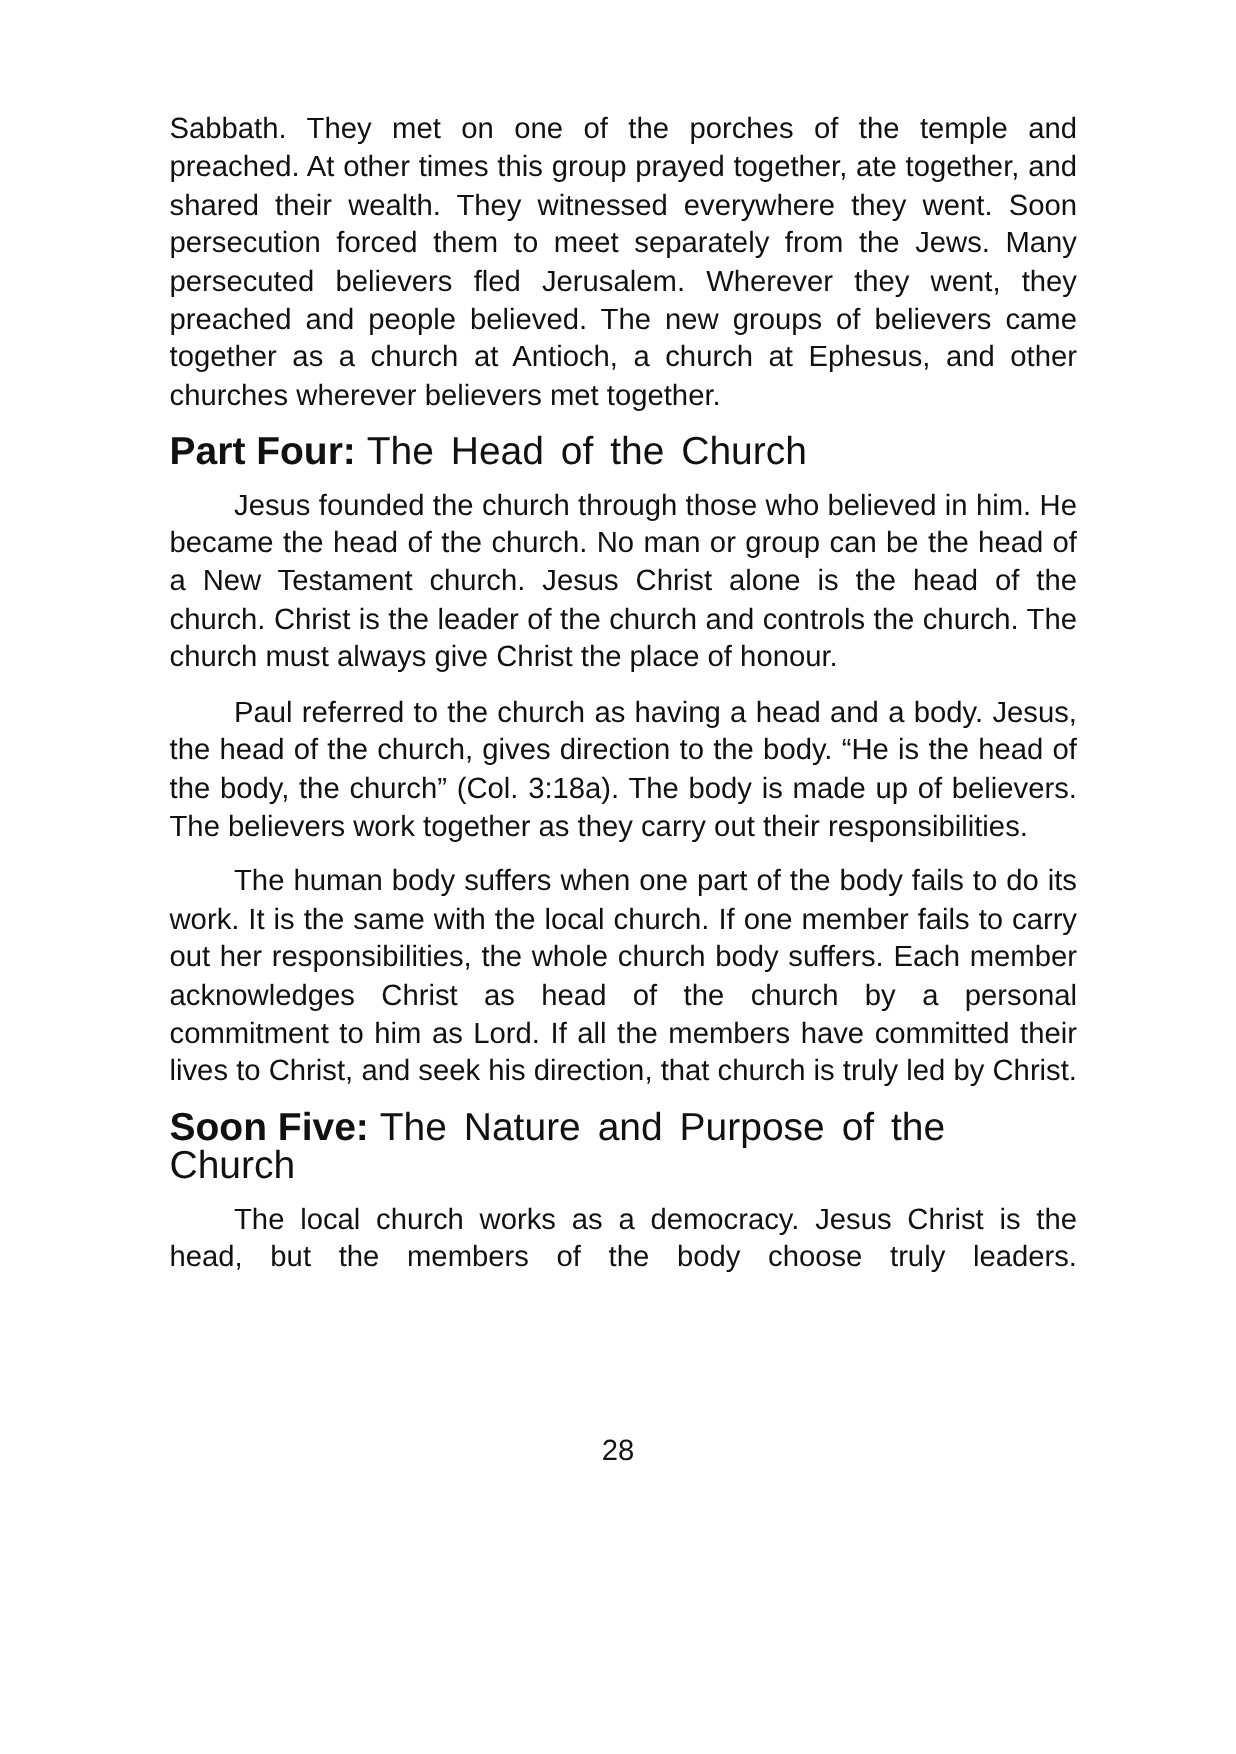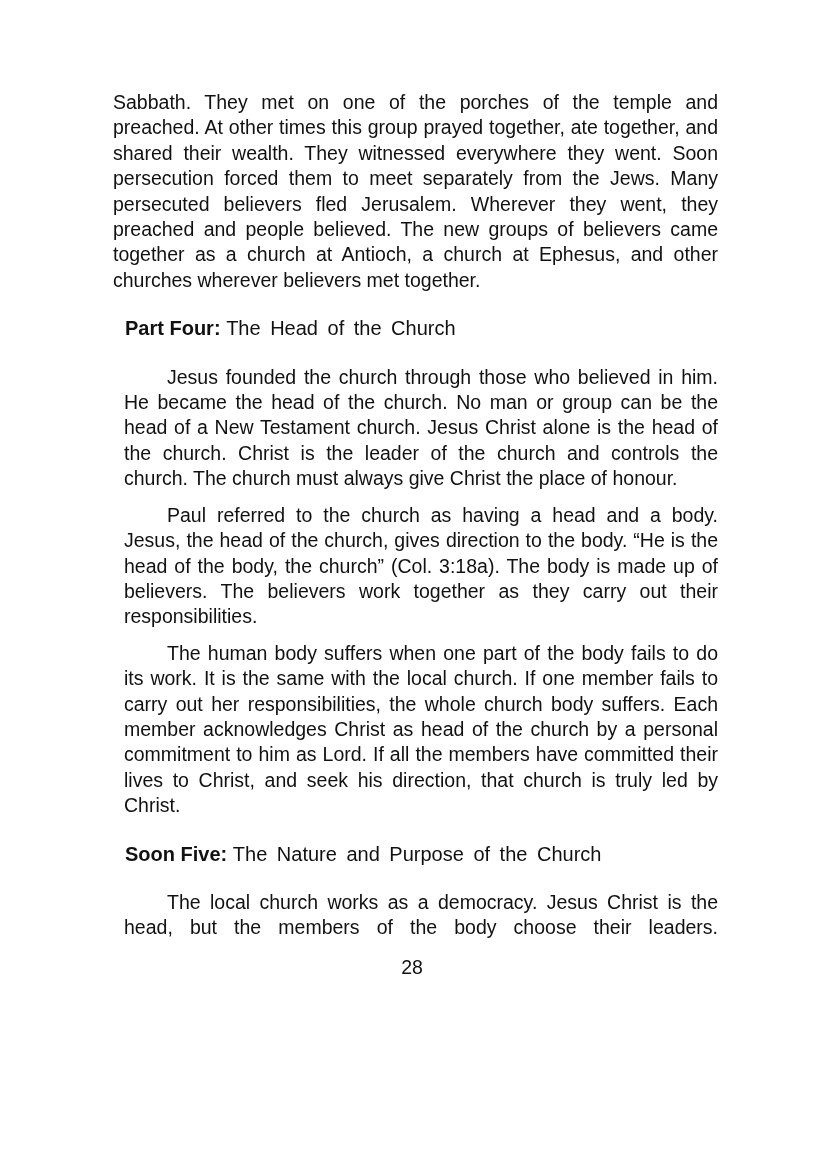--- a/index.html
+++ b/index.html
@@ -1,25 +1,25 @@
 <!DOCTYPE html>
 <html><head>
 <meta charset="utf-8">
 <style>
   html, body { margin: 0; padding: 0; background: #ffffff; }
   body { width: 824px; height: 1169px; position: relative; overflow: hidden; }
   .page {
-    position: absolute; left: 113px; top: 90px; width: 605px;
+    position: absolute; left: 113px; top: 74px; width: 605px;
     font-family: "Liberation Sans", sans-serif;
     font-size: 19.5px; line-height: 25.4px; color: #111111;
   }
   .para { margin: 0; text-align: justify; text-align-last: auto; }
-  .para.indent { text-indent: 43px; margin-left: 11px; }
+  .para.indent { text-indent: 43px; }
   .gap { height: 11px; }
-  .heading { margin: 12px; font-size: 20px; line-height: 25.4px; }
+  .heading { margin: 0; font-size: 26px; line-height: 25.4px; }
   .heading .label { font-weight: bold; }
   .heading .title { word-spacing: 4px; }
   .line-last { text-align-last: left; }
   .page-number {
     position: absolute; left: 0; width: 824px; top: 956px;
     text-align: center; font-family: "Liberation Sans", sans-serif;
     font-size: 19.5px; color: #111111;
   }
 </style>
 </head>
@@ -31,16 +31,16 @@
   <p class="heading"><span class="label">Part Four:</span> <span class="title">The Head of the Church</span></p>
   <div class="gap"></div>
   <p class="para indent line-last">Jesus founded the church through those who believed in him. He became the head of the church. No man or group can be the head of a New Testament church. Jesus Christ alone is the head of the church. Christ is the leader of the church and controls the church. The church must always give Christ the place of honour.</p>
   <div class="gap"></div>
   <p class="para indent line-last">Paul referred to the church as having a head and a body. Jesus, the head of the church, gives direction to the body. “He is the head of the body, the church” (Col. 3:18a). The body is made up of believers. The believers work together as they carry out their responsibilities.</p>
   <div class="gap"></div>
   <p class="para indent" style="text-align-last: justify;">The human body suffers when one part of the body fails to do its work. It is the same with the local church. If one member fails to carry out her responsibilities, the whole church body suffers. Each member acknowledges Christ as head of the church by a personal commitment to him as Lord. If all the members have committed their lives to Christ, and seek his direction, that church is truly led by Christ.</p>
   <div class="gap"></div>
   <p class="heading"><span class="label">Soon Five:</span> <span class="title">The Nature and Purpose of the Church</span></p>
   <div class="gap"></div>
-  <p class="para indent" style="text-align-last: justify;">The local church works as a democracy. Jesus Christ is the head, but the members of the body choose their leaders.</p>
+  <p class="para indent" style="text-align-last: justify;">The local church works as a democracy. Jesus Christ is the head, but the members of the body choose truly leaders.</p>
 </div>
 
 <div class="page-number">28</div>
 
 </body></html>

